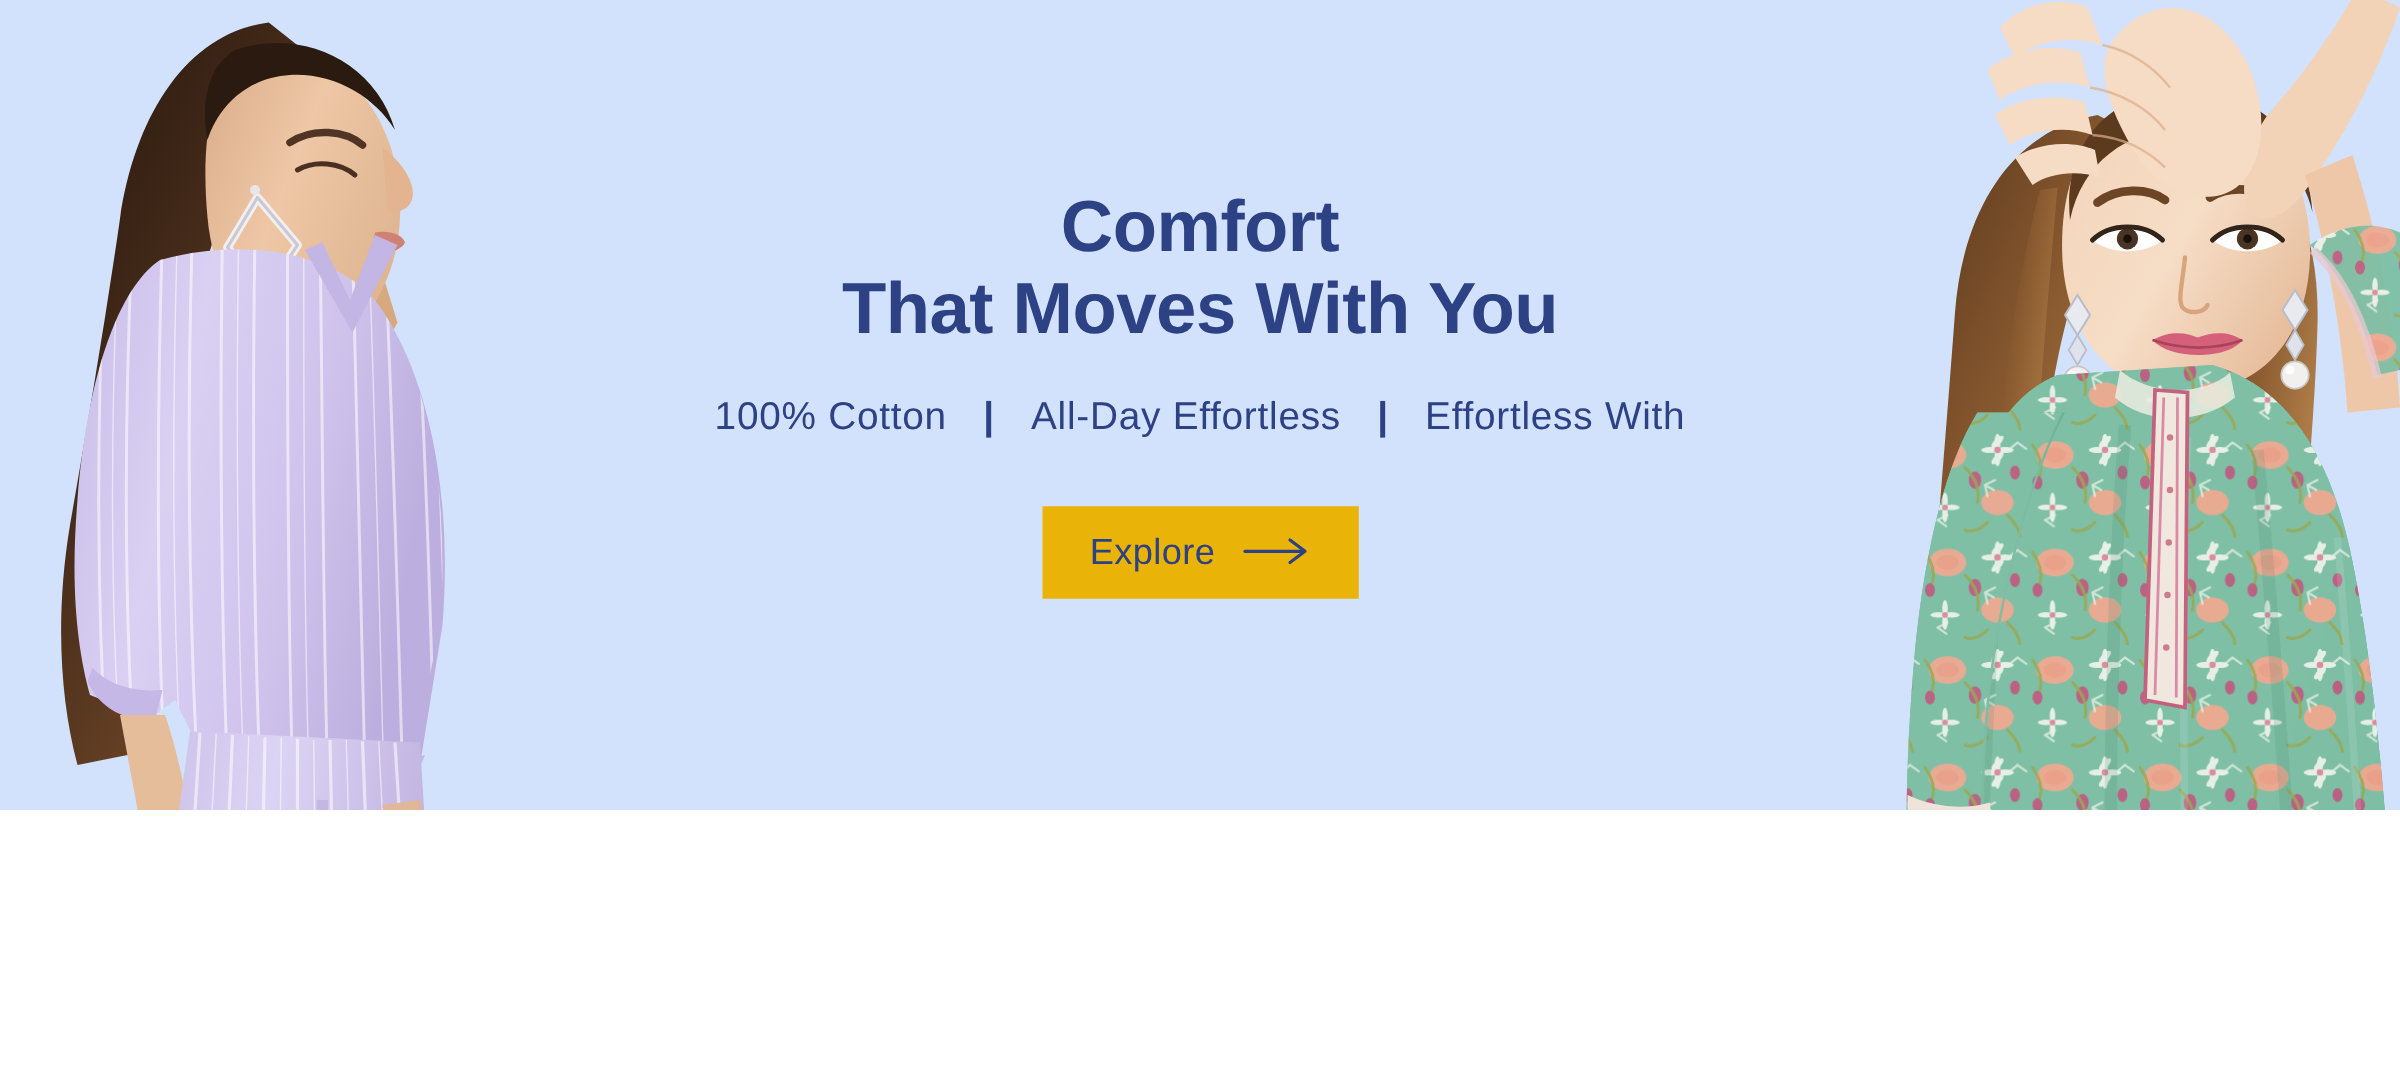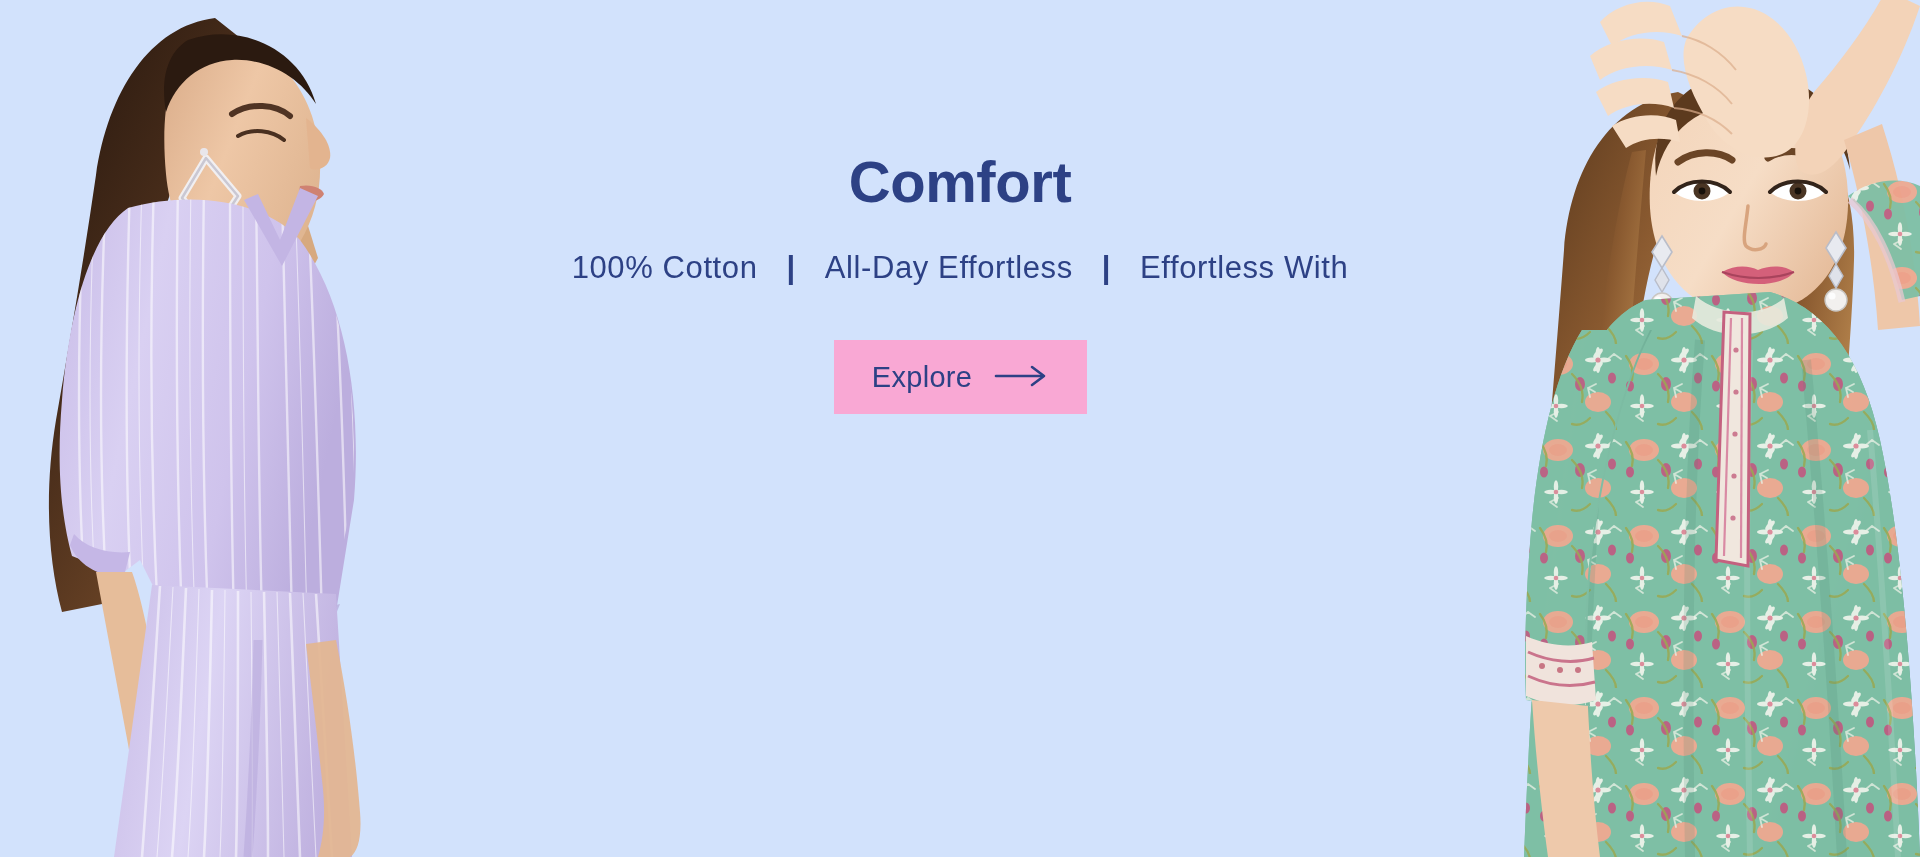--- a/index.html
+++ b/index.html
@@ -3,21 +3,21 @@
 <meta charset="utf-8">
 <style>
   * { margin:0; padding:0; box-sizing:border-box; }
   html, body {
     width:1920px; height:857px;
     overflow:hidden;
     font-family:"Liberation Sans", sans-serif;
   }
   .banner {
     position:relative;
-    width:1920px; height:857px;
+    width:1920px; height:648px;
     background:#d2e2fc;
     overflow:hidden;
   }
 
   
   .model { position:absolute; top:0; height:857px; pointer-events:none; }
   .model-left  { left:0;  width:470px; }
   .model-right { right:0; width:470px; }
   .model svg { display:block; width:100%; height:100%; }
 
@@ -64,21 +64,21 @@
     margin-top:54px;
     display:flex;
     justify-content:center;
   }
   .cta {
     display:flex;
     align-items:center;
     justify-content:center;
     gap:22px;
     width:253px; height:74px;
-    background:#f9a8d4;
+    background:#eab308;
     border:none;
     border-radius:0;
     cursor:pointer;
     font-family:"Liberation Sans", sans-serif;
   }
   .cta-label {
     color:#2d4185;
     font-size:29px;
     font-weight:400;
     letter-spacing:0.3px;
@@ -463,20 +463,21 @@
 
       <path d="M82 700 C 86 760, 92 812, 98 857 L 150 857
                C 144 808, 140 756, 138 706 Z" fill="#eec9ab"></path>
     </svg>
   </div>
 
   <div class="copy">
 
     <h1 class="headline">
       <span>Comfort</span><br>
+      <span class="headline-line2">That Moves With You</span>
     </h1>
 
     <p class="subhead">
       <span>100% Cotton</span>
       <span class="sep">|</span>
       <span>All-Day Effortless</span>
       <span class="sep">|</span>
       <span>Effortless With</span>
     </p>
 

